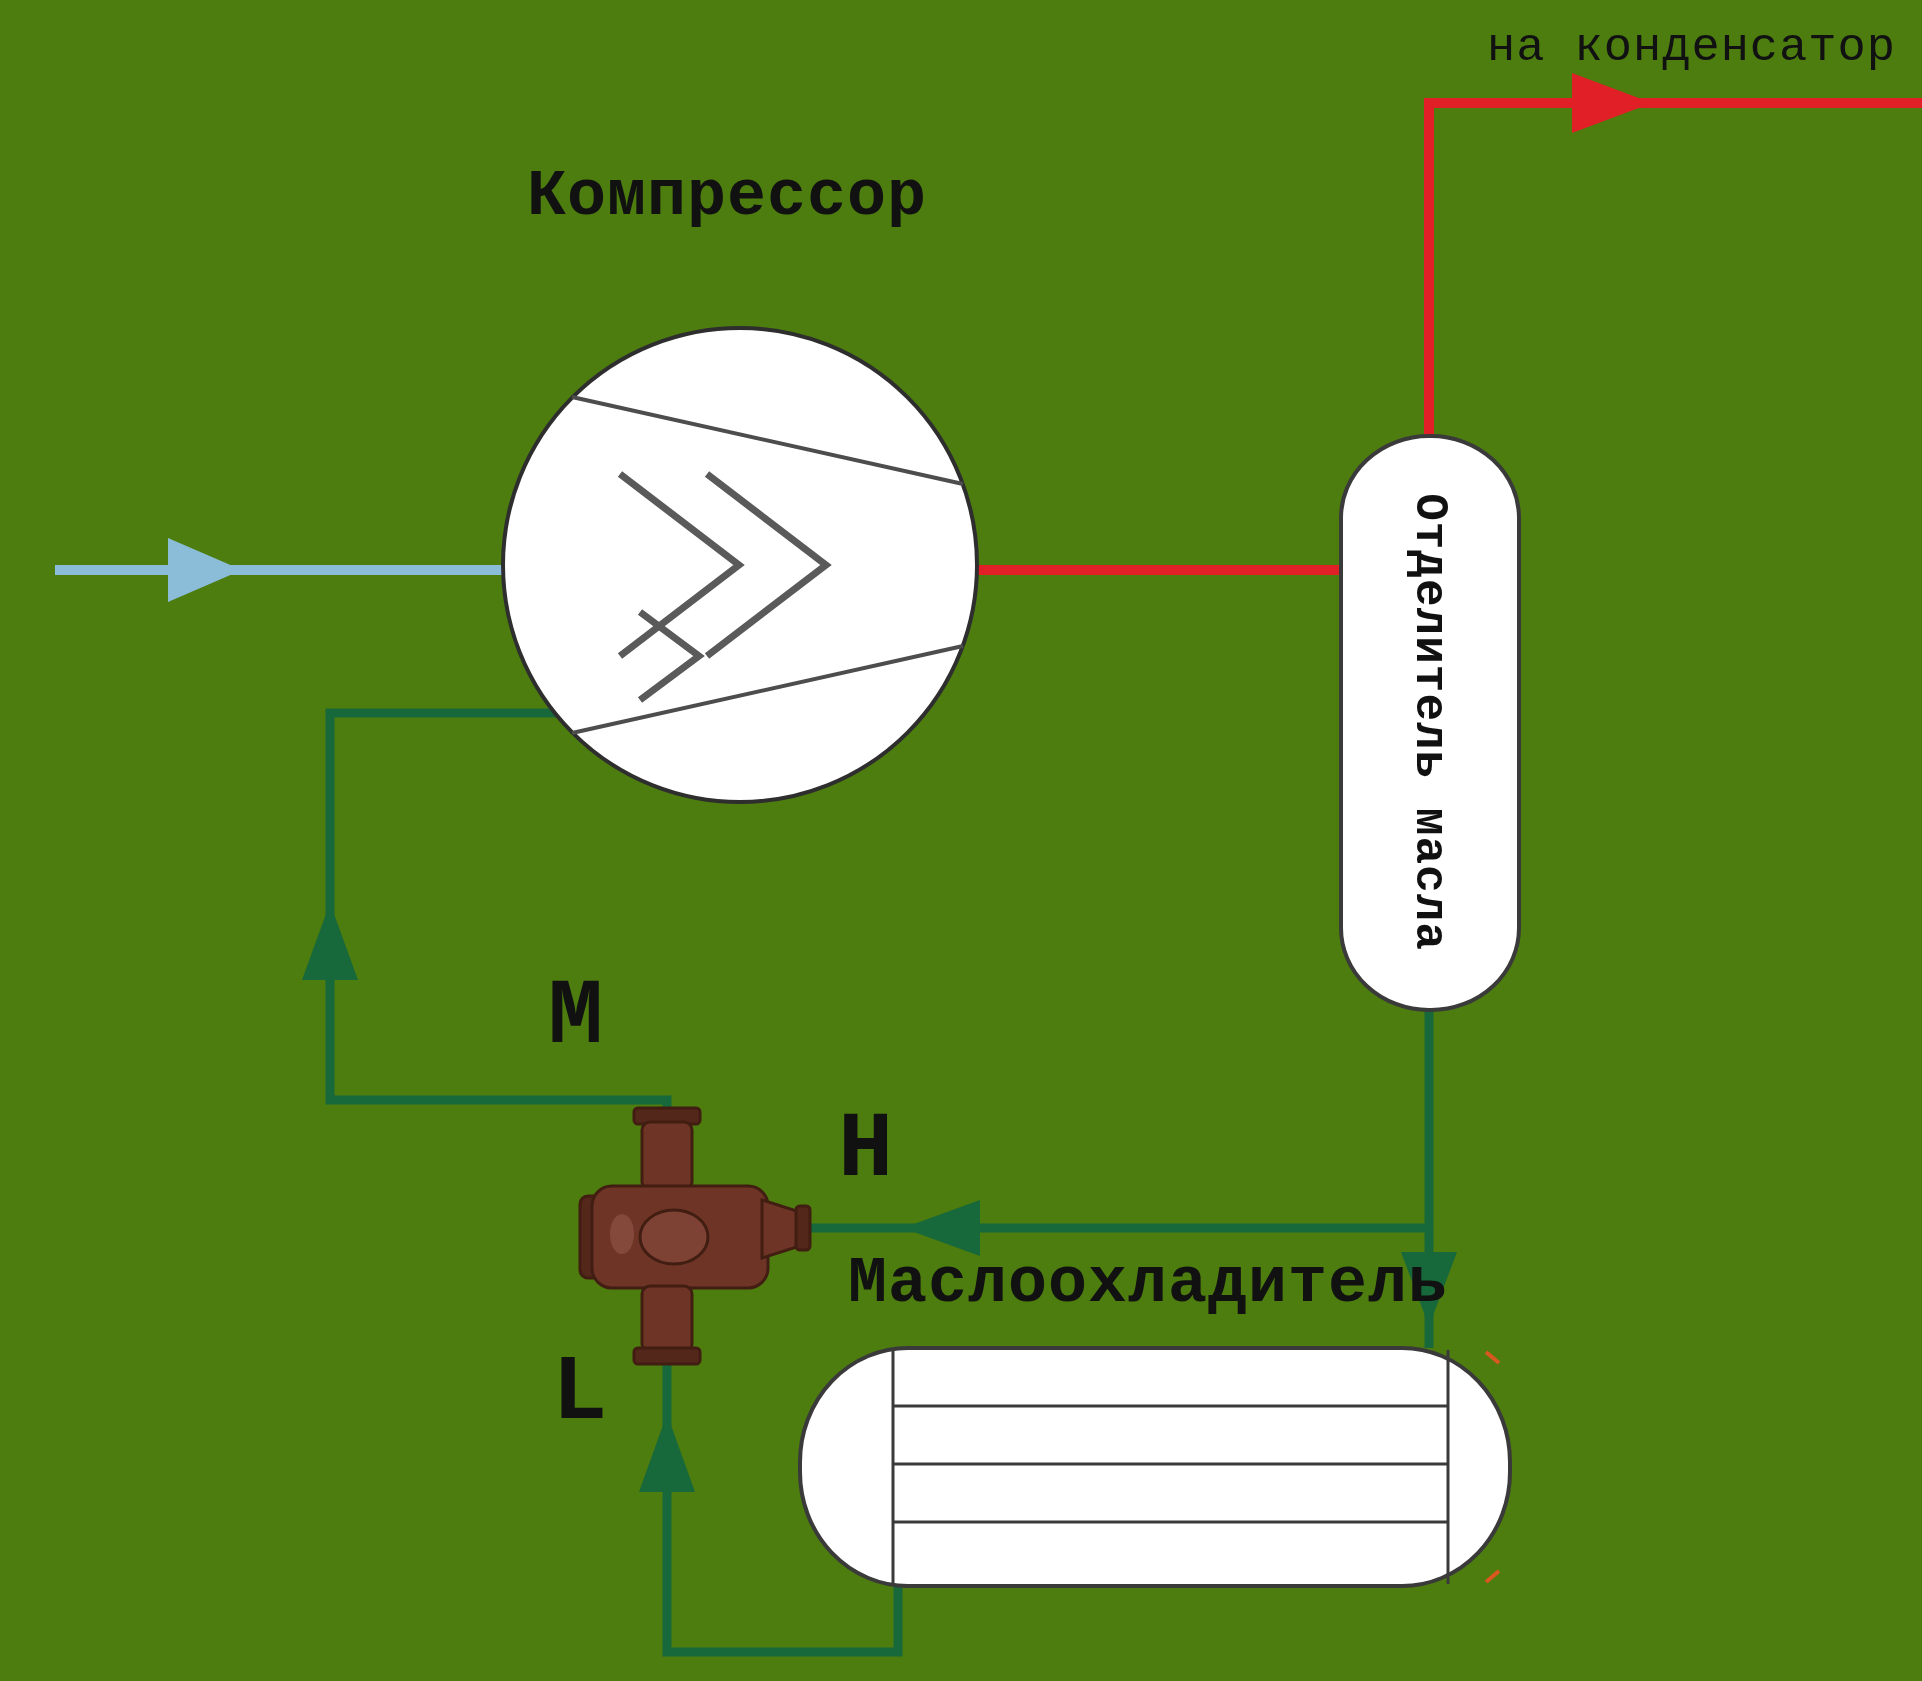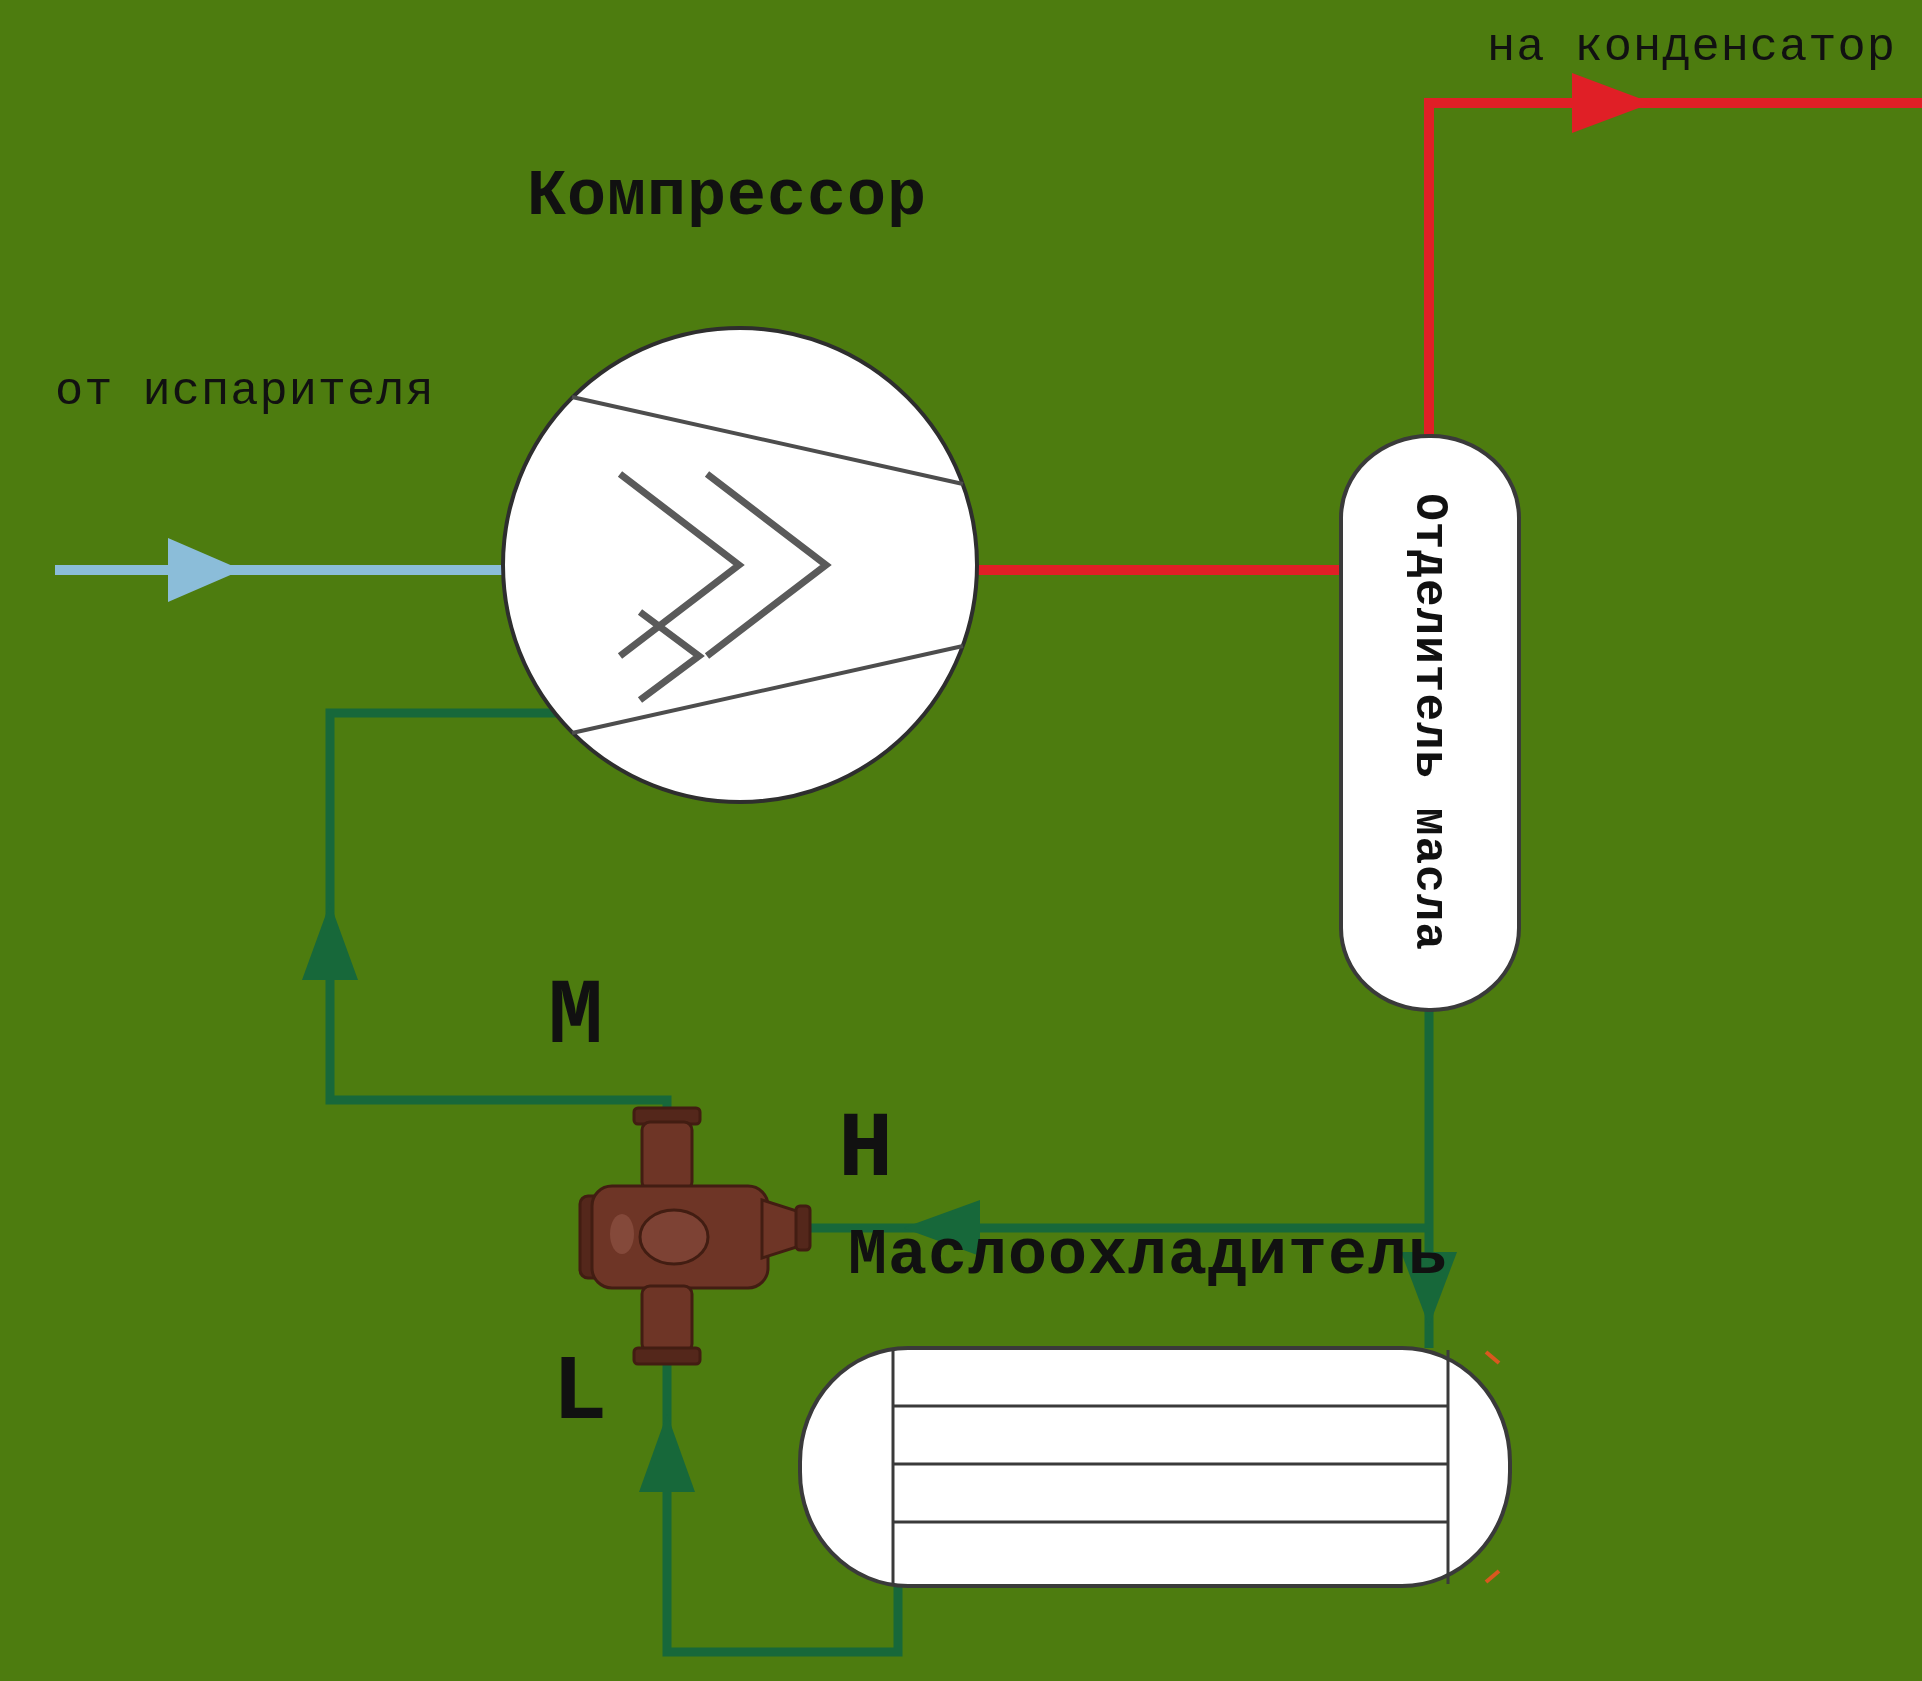--- a/index.html
+++ b/index.html
@@ -104,25 +104,24 @@
       <polygon points="980,1200 903,1228 980,1256"></polygon>
       <polygon points="1401,1252 1457,1252 1429,1326"></polygon>
       <polygon points="639,1492 695,1492 667,1414"></polygon>
     </g>
   </svg>
 
   <div class="label lbl-plain" style="left:1487px; top:24px;">на конденсатор</div>
 
   <div class="label lbl-bold center-x" style="left:727px; top:165px;">Компрессор</div>
 
-  <div class="label lbl-plain" style="left:55px; top:368px;">от испарителя</div>
 
   <div class="vlabel" style="left:1429px; top:722px;">Отделитель масла</div>
 
-  <div class="label lbl-bold center-x" style="left:1148px; top:1224px;">Маслоохладитель</div>
+  <div class="label lbl-bold center-x" style="left:1148px; top:1252px;">Маслоохладитель</div>
 
   <div class="label lbl-port" style="left:548px; top:972px;">M</div>
 
   <div class="label lbl-port" style="left:838px; top:1105px;">H</div>
 
   <div class="label lbl-port" style="left:552px; top:1348px;">L</div>
 
 </div>
 
 </body></html>

